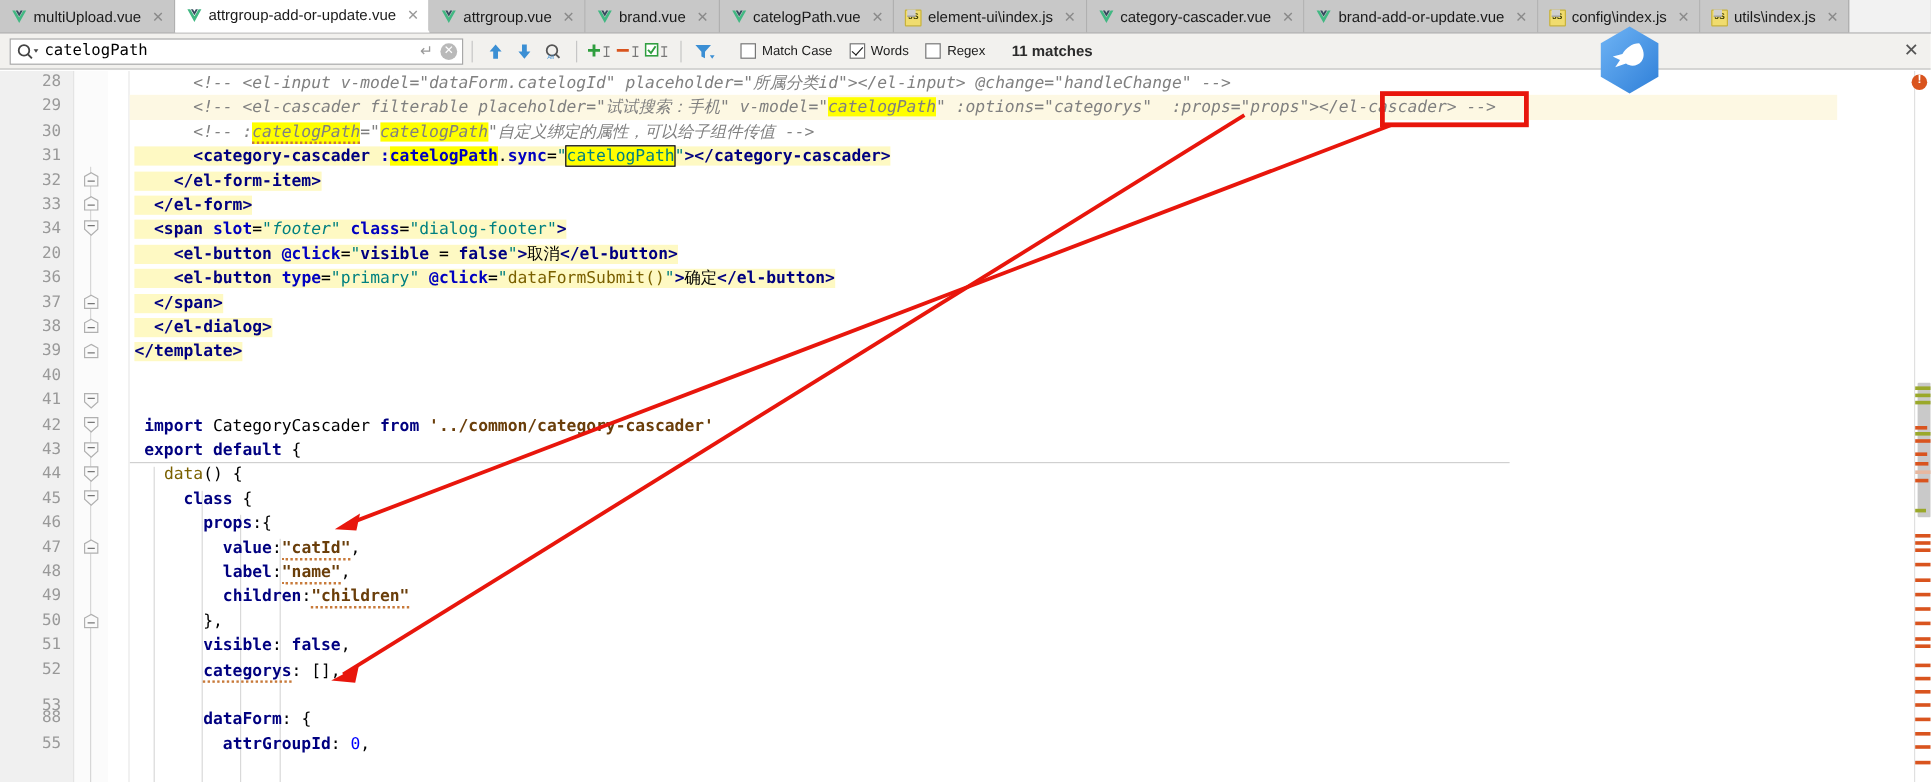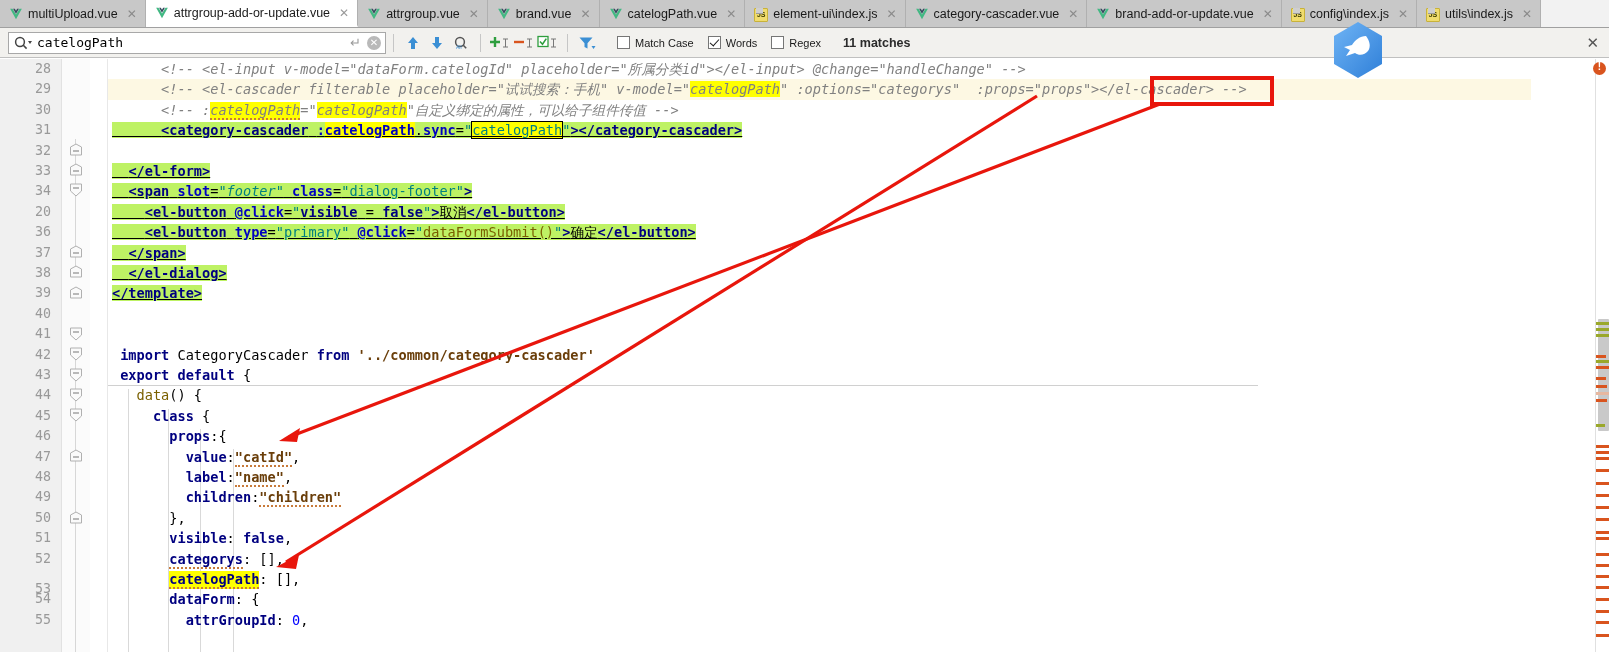--- a/index.html
+++ b/index.html
@@ -181,21 +181,21 @@
   .attr { color: #0000c0; font-weight: bold; }         
   .attrv { color: #008080; }
   .kw { color: #000080; font-weight: bold; }
   .plain { color: #000000; }
   .num { color: #0000ff; }
   .key { color: #000080; font-weight: bold; }
   .strq { color: #6a3e0a; font-weight: bold; }
   .fn { color: #7a6000; }
   .hl { background: #ffff00; }
   .hlbox { background: #ffff00; outline: 1px solid #000; }
-  .sel { background: #bef264; text-decoration: underline; }
+  .sel { background: #fef9c3; }
   .squig {
     border-bottom: 2px dotted #c87a3a;
   }
   .indent-guide {
     position: absolute; top: 0; width: 1px; background: #d9d9d9;
   }
   .sepline {
     position: absolute; height: 1px; background: #d0d0d0;
   }
 
@@ -431,21 +431,21 @@
       <div class="ln" style="top:326.4px">44</div>
       <div class="ln" style="top:346.8px">45</div>
       <div class="ln" style="top:367.2px">46</div>
       <div class="ln" style="top:387.6px">47</div>
       <div class="ln" style="top:408px">48</div>
       <div class="ln" style="top:428.4px">49</div>
       <div class="ln" style="top:448.8px">50</div>
       <div class="ln" style="top:469.2px">51</div>
       <div class="ln" style="top:489.6px">52</div>
       <div class="ln" style="top:520px">53</div>
-      <div class="ln" style="top:530.4px">54</div>
+      <div class="ln" style="top:530.4px">88</div>
       <div class="ln" style="top:550.8px">55</div>
     </div>
 
     <div class="fold-col">
       <div class="fold-line" style="top:80px; height:135px;"></div>
       <div class="fold-line" style="top:290px; height:310px;"></div>
 
       <svg style="position:absolute;left:7px;top:84px" width="14" height="13">
           <path d="M7 1 L12.5 4 V12 H1.5 V4 Z" fill="#fafafa" stroke="#b0b0b0"></path>
           <line x1="4" y1="8" x2="10" y2="8" stroke="#777"></line>
@@ -512,20 +512,21 @@
       <div class="sepline" style="left:0px; top:326px; width:1150px;"></div>
 
       <div class="line" style="top:0px"><span class="codetext"><span class="cm">      &lt;!-- &lt;el-input v-model="dataForm.catelogId" placeholder="所属分类id"&gt;&lt;/el-input&gt; @change="handleChange" --&gt;</span></span></div>
 
       <div class="line" style="top:20.4px"><span class="codetext cm">      &lt;!-- &lt;el-cascader filterable placeholder="试试搜索：手机" v-model="<span class="hl">catelogPath</span>" :options="categorys"  <span style="position:relative">:props="props"</span>&gt;&lt;/el-cascader&gt; --&gt;</span></div>
 
       <div class="line" style="top:40.8px"><span class="codetext cm">      &lt;!-- :<span class="hl squig">catelogPath</span>="<span class="hl">catelogPath</span>"自定义绑定的属性，可以给子组件传值 --&gt;</span></div>
 
       <div class="line" style="top:61.2px"><span class="codetext"><span class="sel">      <span class="tag">&lt;category-cascader</span> <span class="attr">:<span class="hl">catelogPath</span></span><span class="plain">.</span><span class="attr">sync</span><span class="plain">=</span><span class="attrv">"<span class="hlbox">catelogPath</span>"</span><span class="tag">&gt;&lt;/category-cascader&gt;</span></span></span></div>
 
+      <div class="line" style="top:81.6px"><span class="codetext"><span class="sel">    <span class="tag">&lt;/el-form-item&gt;</span></span></span></div>
 
       <div class="line" style="top:102px"><span class="codetext"><span class="sel">  <span class="tag">&lt;/el-form&gt;</span></span></span></div>
 
       <div class="line" style="top:122.4px"><span class="codetext"><span class="sel">  <span class="tag">&lt;span</span> <span class="attr">slot</span>=<span class="attrv" style="font-style:italic">"footer"</span> <span class="attr">class</span>=<span class="attrv">"dialog-footer"</span><span class="tag">&gt;</span></span></span></div>
 
       <div class="line" style="top:142.8px"><span class="codetext"><span class="sel">    <span class="tag">&lt;el-button</span> <span class="attr">@click</span>=<span class="attrv">"</span><span class="key">visible</span> <span class="plain">= </span><span class="key">false</span><span class="attrv">"</span><span class="tag">&gt;</span>取消<span class="tag">&lt;/el-button&gt;</span></span></span></div>
 
       <div class="line" style="top:163.2px"><span class="codetext"><span class="sel">    <span class="tag">&lt;el-button</span> <span class="attr">type</span>=<span class="attrv">"primary"</span> <span class="attr">@click</span>=<span class="attrv">"</span><span class="fn">dataFormSubmit()</span><span class="attrv">"</span><span class="tag">&gt;</span>确定<span class="tag">&lt;/el-button&gt;</span></span></span></div>
 
       <div class="line" style="top:183.6px"><span class="codetext"><span class="sel">  <span class="tag">&lt;/span&gt;</span></span></span></div>
@@ -552,21 +553,20 @@
       <div class="line" style="top:408px"><span class="codetext">         <span class="key">label</span><span class="plain">:</span><span class="strq squig">"name"</span><span class="plain">,</span></span></div>
 
       <div class="line" style="top:428.4px"><span class="codetext">         <span class="key">children</span><span class="plain">:</span><span class="strq squig">"children"</span></span></div>
 
       <div class="line" style="top:448.8px"><span class="codetext">       <span class="plain">},</span></span></div>
 
       <div class="line" style="top:469.2px"><span class="codetext">       <span class="key">visible</span><span class="plain">: </span><span class="kw">false</span><span class="plain">,</span></span></div>
 
       <div class="line" style="top:489.6px"><span class="codetext">       <span class="key squig">categorys</span><span class="plain">: [],</span></span></div>
 
-      <div class="line" style="top:510px"><span class="codetext">       <span class="key hl squig">catelogPath</span><span class="plain">: [],</span></span></div>
 
       <div class="line" style="top:530.4px"><span class="codetext">       <span class="key">dataForm</span><span class="plain">: {</span></span></div>
 
       <div class="line" style="top:550.8px"><span class="codetext">         <span class="key">attrGroupId</span><span class="plain">: </span><span class="num">0</span><span class="plain">,</span></span></div>
     </div>
 
     <div class="rail">
       <div class="err-badge"></div>
       <div class="rail-thumb" style="top:260px; height:112px;"></div>
 

